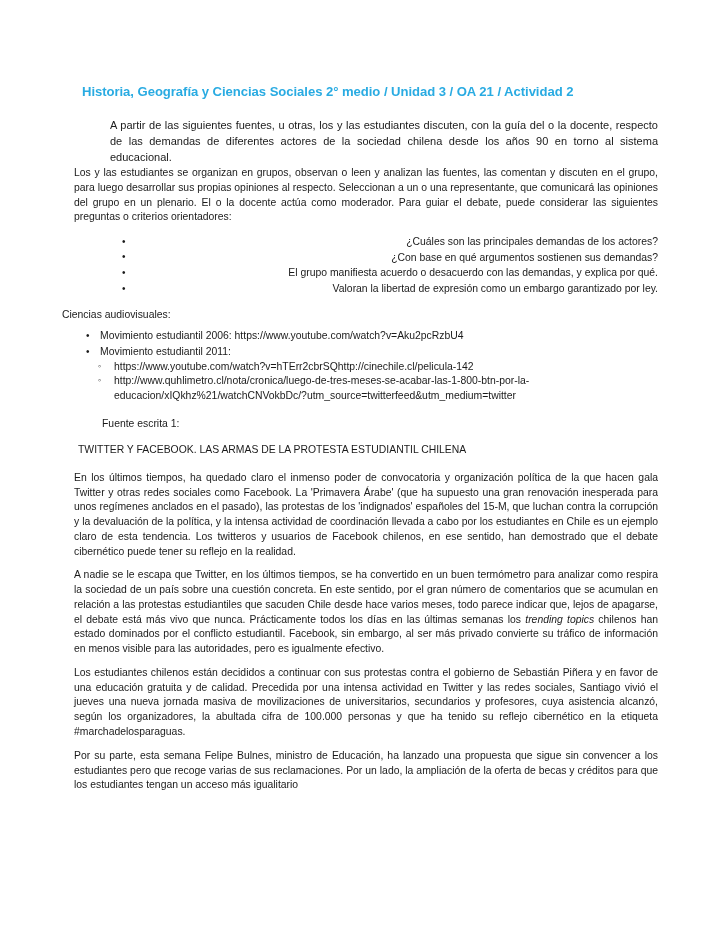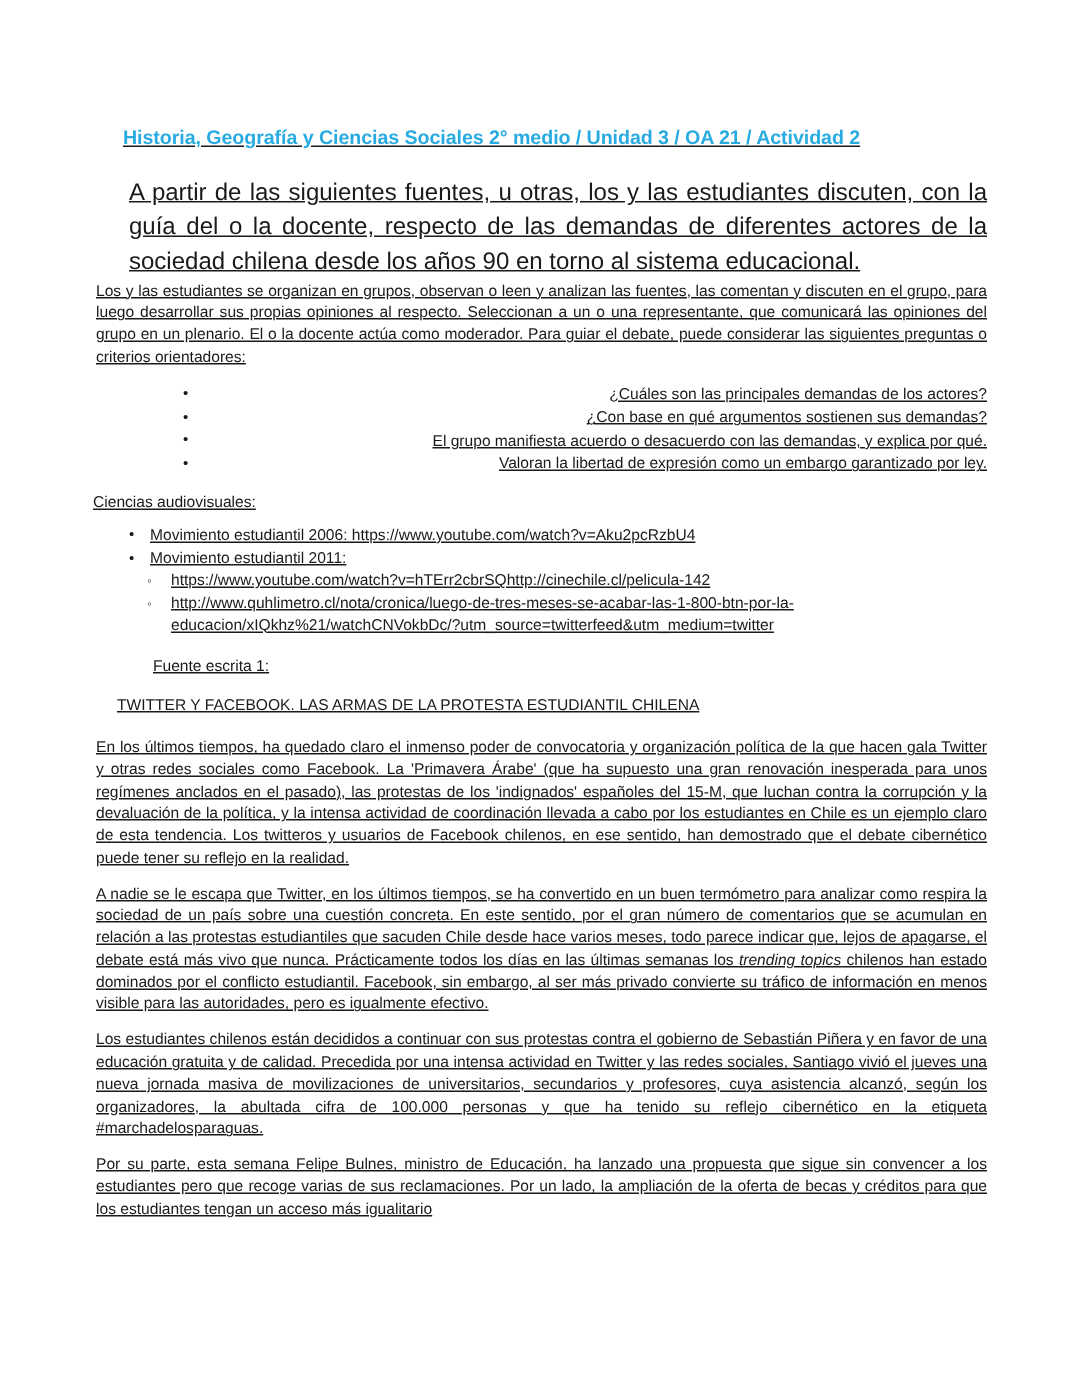--- a/index.html
+++ b/index.html
@@ -15,45 +15,44 @@
     color: #1a1a1a;
     overflow: hidden;
   }
 
   .page {
     width: 720px;
     height: 764px;
     box-sizing: border-box;
     padding: 84px 62px 0 62px;
     position: relative;
-    text-decoration: underline;
   }
 
   .doc-title {
     color: #29abe2;
     font-size: 13.1px;
     font-weight: bold;
     letter-spacing: -0.05px;
     line-height: 1.25;
     margin: 0 0 18px 20px;
     white-space: nowrap;
   }
 
   .indent-block {
-    margin: 0 0 0 24px;
-    font-size: 16px;
+    margin: 0 0 0 48px;
+    font-size: 11px;
     line-height: 1.42;
     text-align: justify;
   }
 
   p.body-par {
     font-size: 10.4px;
     line-height: 1.42;
     text-align: justify;
-    margin: 0 0 9px 2px;
+    margin: 0 0 9px 12px;
   }
 
   .section-label {
     font-size: 10.4px;
     line-height: 1.42;
     margin: 11px 0 6px 0;
   }
 
   ul.bullets {
     list-style: none;

